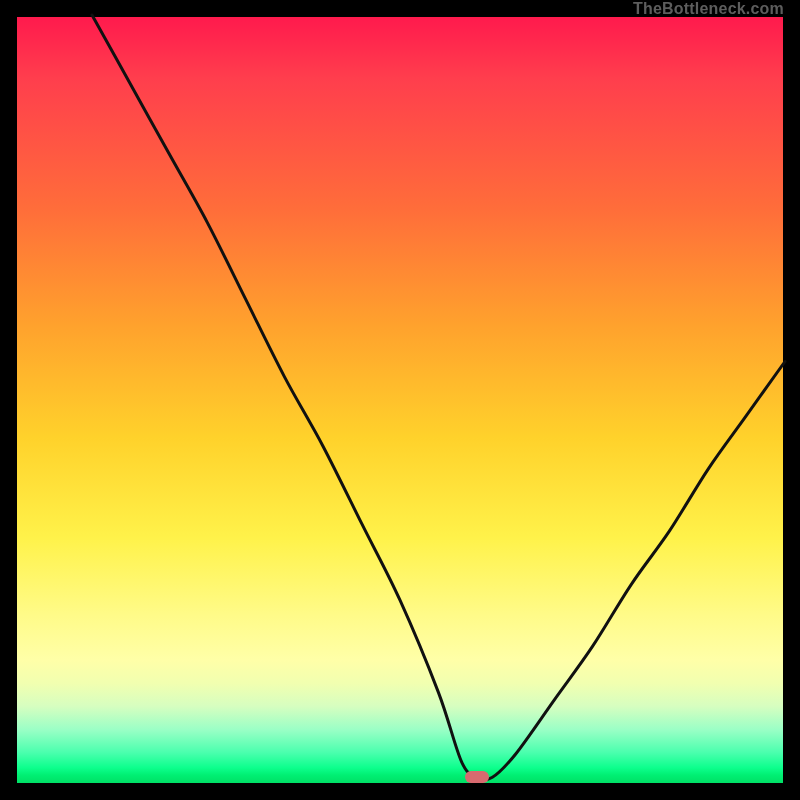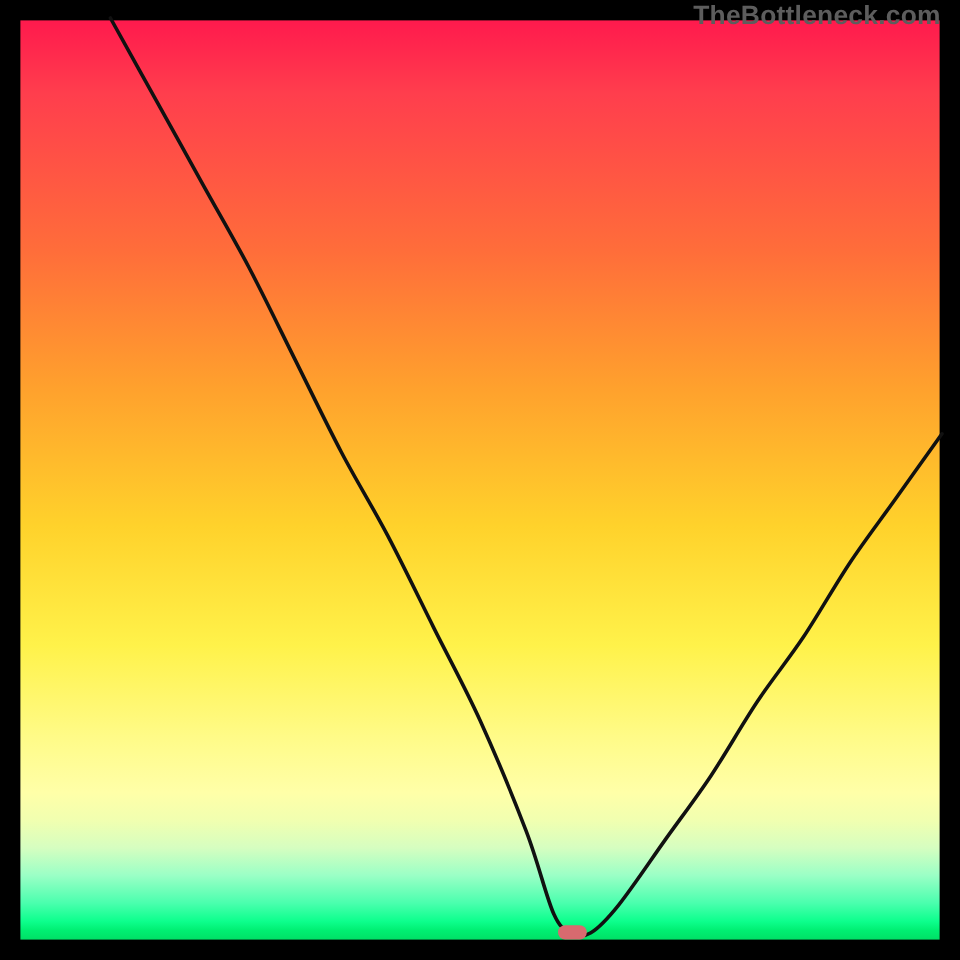--- a/index.html
+++ b/index.html
@@ -42,21 +42,21 @@
       #0dff8d 98%,
       #00ef72 99%,
       #00e066 100%
     );
   }
   .watermark {
     position: absolute;
     top: 0px;
     right: 16px;
     font-family: Arial, Helvetica, sans-serif;
-    font-size: 22px;
+    font-size: 16px;
     font-weight: 600;
     color: #5d5d5d;
     letter-spacing: 0.2px;
   }
   svg.curve {
     position: absolute;
     left: 15px;
     top: 15px;
     width: 770px;
     height: 770px;

